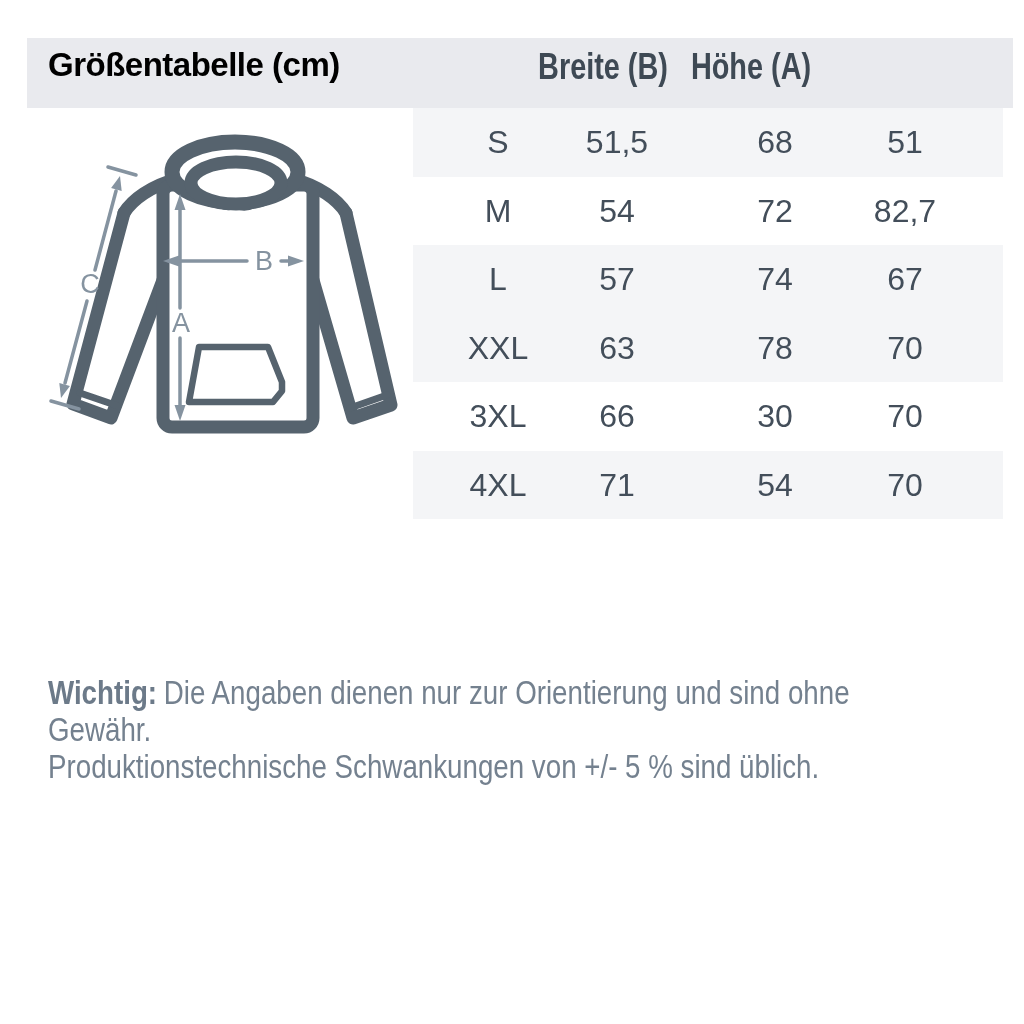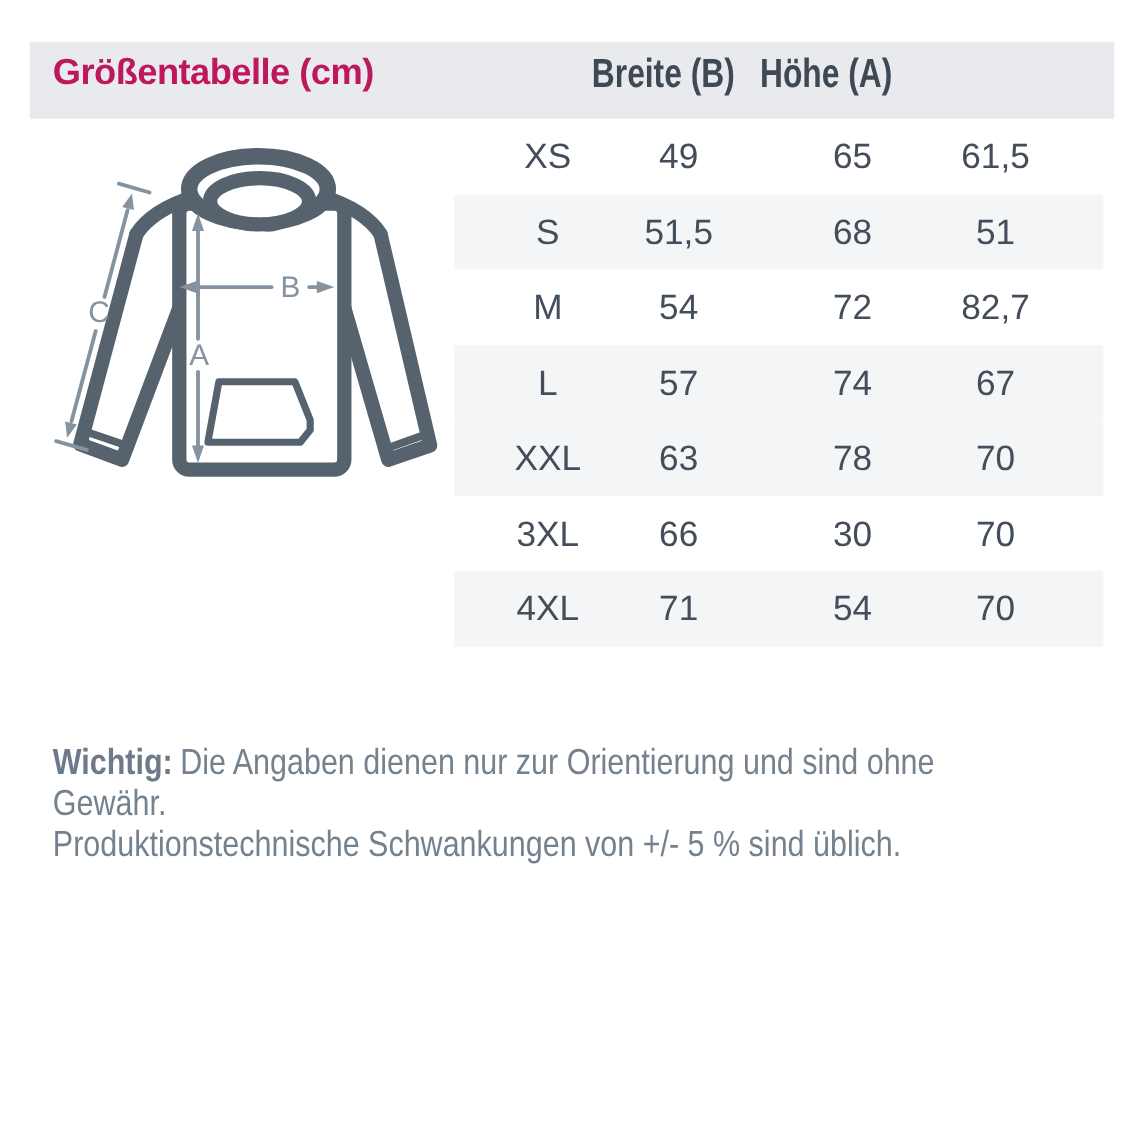--- a/index.html
+++ b/index.html
@@ -5,21 +5,21 @@
   html,body{margin:0;padding:0;background:#ffffff;}
   .canvas{
     position:relative;width:1024px;height:1024px;overflow:hidden;background:#ffffff;
     font-family:"Liberation Sans", sans-serif;
   }
   .header-bar{
     position:absolute;left:27px;top:38px;width:986px;height:70px;background:#e9eaee;
   }
   .title{
     position:absolute;left:21px;top:10px;line-height:1;white-space:nowrap;
-    font-size:33px;font-weight:bold;letter-spacing:-0.5px;color:#be185d;
+    font-size:33px;font-weight:bold;letter-spacing:-0.5px;color:#000000;
   }
   .col-h{
     position:absolute;top:10px;line-height:1;transform:translateX(-50%);white-space:nowrap;
   }
   .col-h>span{
     display:inline-block;transform:scaleX(0.78);transform-origin:center;
     font-size:37px;font-weight:bold;color:#3e4954;white-space:nowrap;
   }
   .col-h.pos-b{left:576px;}
   .col-h.pos-h{left:724px;}
@@ -50,26 +50,20 @@
 
 <div class="canvas">
 
   <div class="header-bar">
     <span class="title">Größentabelle (cm)</span>
     <span class="col-h pos-h"><span>Höhe (A)</span></span>
     <span class="col-h pos-b"><span>Breite (B)</span></span>
   </div>
 
   <div class="rows">
-    <div class="row">
-      <span class="cell c-size">XS</span>
-      <span class="cell c-b">49</span>
-      <span class="cell c-h">65</span>
-      <span class="cell c-a">61,5</span>
-    </div>
 
     <div class="row striped">
       <span class="cell c-size">S</span>
       <span class="cell c-b">51,5</span>
       <span class="cell c-h">68</span>
       <span class="cell c-a">51</span>
     </div>
 
     <div class="row">
       <span class="cell c-size">M</span>

